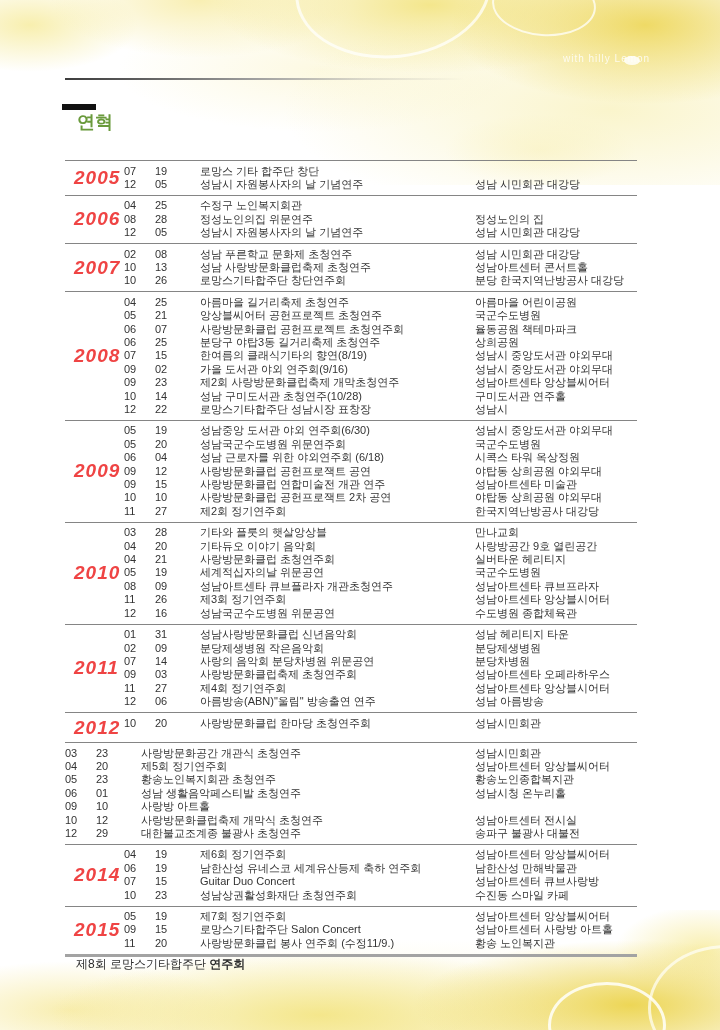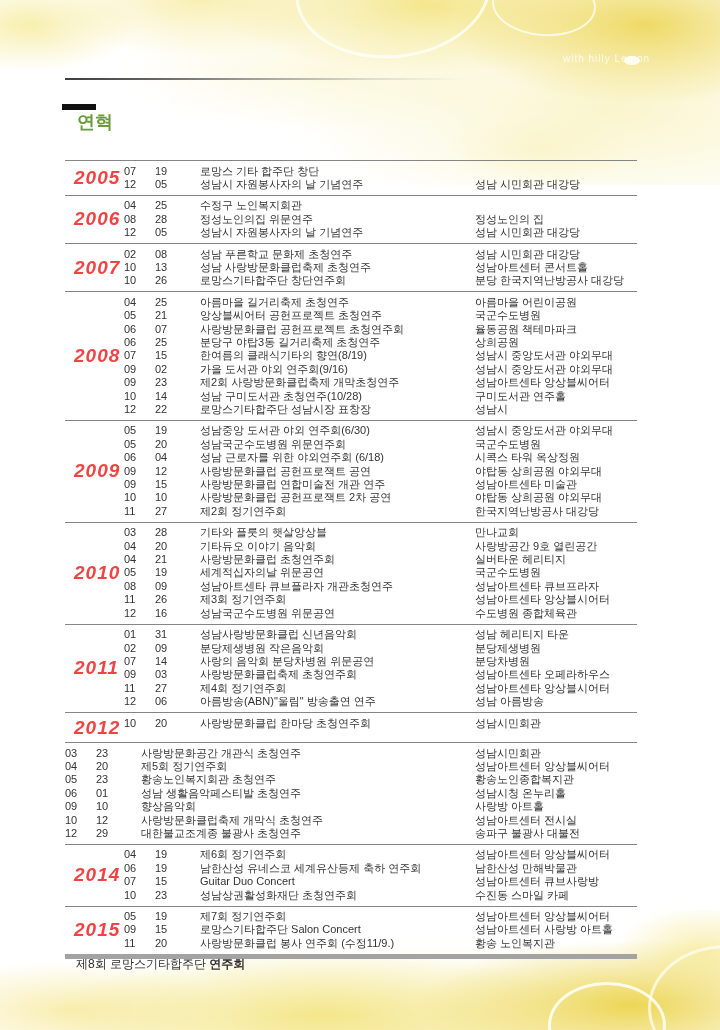--- a/index.html
+++ b/index.html
@@ -37,21 +37,21 @@
   
   .header-divider{position:absolute;left:65px;top:78px;width:400px;height:2px;
        background:linear-gradient(90deg,#3d3d3d 0%,#5c5c5c 18%,#9a9a9a 45%,rgba(160,160,160,.35) 75%,rgba(160,160,160,0) 100%);}
   .title-bar{position:absolute;left:62px;top:104px;width:34px;height:6px;background:#111;}
   .page-title{position:absolute;left:61px;top:110px;font-size:18px;font-weight:600;color:#6a9a3c;
        letter-spacing:0px;margin-left:16px;}
 
   
   .history{position:absolute;left:65px;top:160px;width:572px;z-index:2;}
   .section{display:flex;border-top:1px solid #858585;padding:3.5px 0;}
-  .history .section:last-child{border-bottom:5px solid #a3a3a3;}
+  .history .section:last-child{border-bottom:3px solid #a3a3a3;}
   .year{width:59px;display:flex;align-items:center;padding-left:9px;box-sizing:border-box;
        font-size:19px;font-weight:bold;font-style:italic;color:#ef4444;letter-spacing:1px;}
   .rows{flex:1;}
   .row{display:flex;font-size:11px;line-height:13.4px;color:#333;}
   .m{width:31px;}
   .d{width:45px;}
   .ev{flex:1;padding-right:4px;}
   .venue{width:162px;}
 
   
@@ -366,21 +366,20 @@
           </div>
           <div class="row">
             <div class="m">06</div>
             <div class="d">01</div>
             <div class="ev">성남 생활음악페스티발 초청연주</div>
             <div class="venue">성남시청 온누리홀</div>
           </div>
           <div class="row">
             <div class="m">09</div>
             <div class="d">10</div>
-            <div class="ev">향상음악회</div>
             <div class="venue">사랑방 아트홀</div>
           </div>
           <div class="row">
             <div class="m">10</div>
             <div class="d">12</div>
             <div class="ev">사랑방문화클럽축제 개막식 초청연주</div>
             <div class="venue">성남아트센터 전시실</div>
           </div>
           <div class="row">
             <div class="m">12</div>

